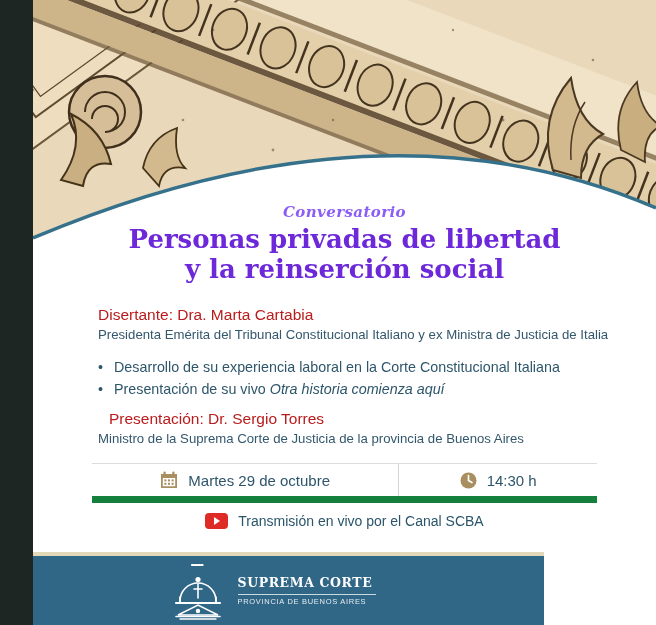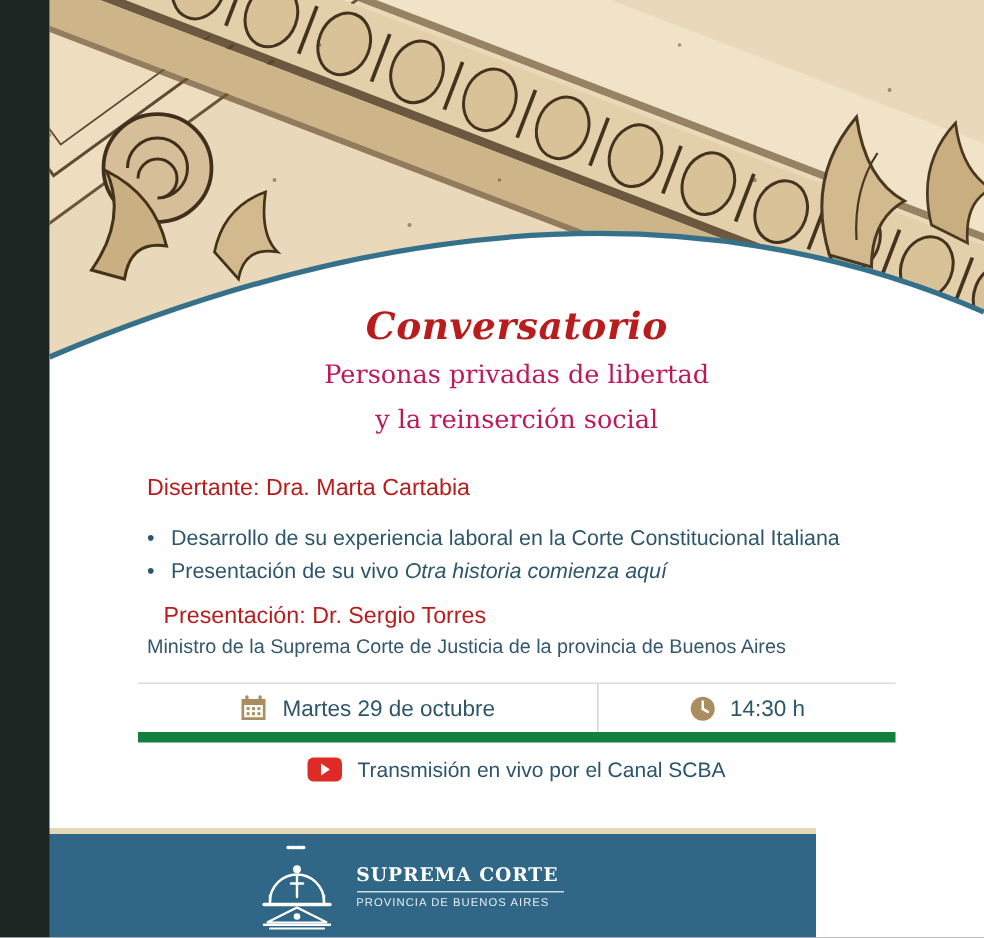--- a/index.html
+++ b/index.html
@@ -16,26 +16,26 @@
   .hero { position:absolute; left:33px; top:0; width:623px; height:260px; z-index:1; }
   .hero svg { display:block; width:623px; height:260px; }
 
   .content {
     position:absolute; left:33px; top:195px; width:623px; z-index:10;
     text-align:center; color:#2e566b;
   }
   .kicker {
     margin-top:8px;
     font-family:"DejaVu Serif", serif; font-style:italic; font-weight:bold;
-    font-size:25px; letter-spacing:.4px; color:#b91c1c;
+    font-size:15px; letter-spacing:.4px; color:#8b5cf6;
   }
   .title {
     margin-top:3px;
-    font-family:"DejaVu Serif", serif; font-weight:normal;
-    font-size:17px; line-height:30px; color:#be185d;
+    font-family:"DejaVu Serif", serif; font-weight:bold;
+    font-size:26px; line-height:30px; color:#6d28d9;
   }
   .info {
     margin:21px 42px 0 65px; text-align:left;
   }
   .label { font-size:15.5px; font-weight:normal; color:#b91c1c; line-height:20px; }
   .desc  { font-size:13.2px; color:#33576c; line-height:19px; }
   .bullets { margin-top:12px; }
   .bullet { display:flex; font-size:14.3px; line-height:22px; color:#2e566b; }
   .bullet .dot { width:16px; flex:0 0 16px; text-align:left; }
   .presenter { margin-top:9px;margin-left:11px; }
@@ -172,20 +172,21 @@
 
   <div class="content">
     <div class="kicker">Conversatorio</div>
     <div class="title">
       <div>Personas privadas de libertad</div>
       <div>y la reinserción social</div>
     </div>
 
     <div class="info">
       <div class="label">Disertante: Dra. Marta Cartabia</div>
+      <div class="desc">Presidenta Emérita del Tribunal Constitucional Italiano y ex Ministra de Justicia de Italia</div>
 
       <div class="bullets">
         <div class="bullet">
           <span class="dot">•</span>
           <span>Desarrollo de su experiencia laboral en la Corte Constitucional Italiana</span>
         </div>
         <div class="bullet">
           <span class="dot">•</span>
           <span><span>Presentación de su vivo </span><i>Otra historia comienza aquí</i></span>
         </div>

